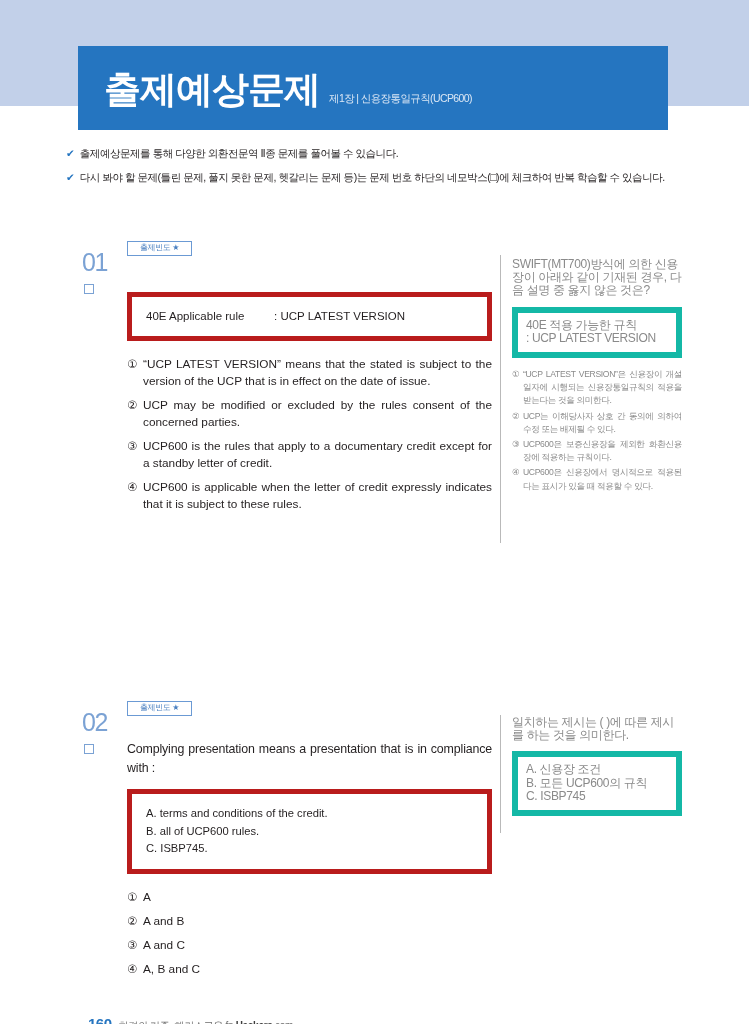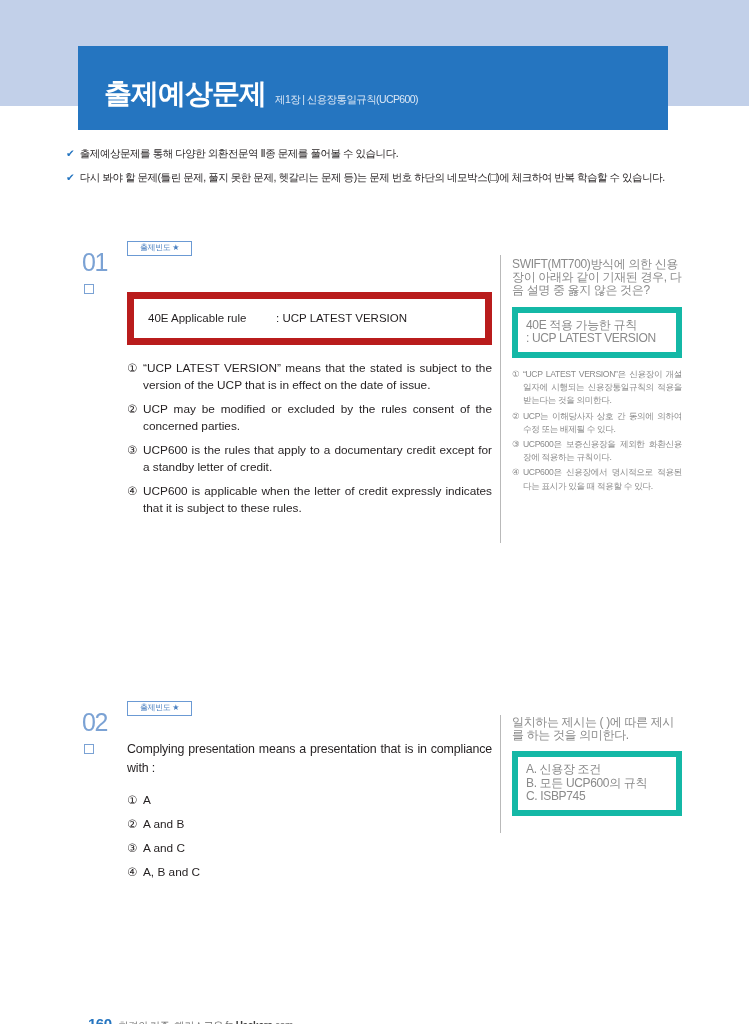--- a/index.html
+++ b/index.html
@@ -39,21 +39,21 @@
     display: flex;
     align-items: flex-end;
   }
   .banner-inner {
     display: flex;
     align-items: baseline;
     padding: 0 0 22px 26px;
   }
   .banner-title {
     color: #ffffff;
-    font-size: 28px;
+    font-size: 37px;
     font-weight: bold;
     letter-spacing: -1px;
     line-height: 1;
   }
   .banner-sub {
     color: #dbe7f5;
     font-size: 10.5px;
     letter-spacing: -0.6px;
     margin-left: 9px;
     line-height: 1;
@@ -142,21 +142,21 @@
   .q-stem {
     font-size: 12.4px;
     line-height: 18.5px;
     color: #231f20;
     text-align: justify;
     letter-spacing: -0.15px;
   }
 
   .q-box {
     margin-top: 12px;
-    border: 7px solid #b91c1c;
+    border: 5px solid #b91c1c;
     padding: 11px 14px 11px 14px;
     box-sizing: border-box;
   }
   .q-box-row {
     font-size: 11.5px;
     line-height: 17px;
     color: #231f20;
     display: flex;
   }
   .q-box-row .lbl { width: 128px; flex: 0 0 auto; }
@@ -352,20 +352,25 @@
 </div>
 
 <div class="question" id="q2">
   <div class="q-gutter">
     <div class="q-number">02</div>
     <div class="q-checkbox"></div>
   </div>
   <div class="q-body">
     <div class="badge">출제빈도 ★</div>
     <div class="q-stem">Complying presentation means a presentation that is in compliance with :</div>
+    <div class="q-box">
+      <div class="q-box-plain">A. terms and conditions of the credit.</div>
+      <div class="q-box-plain">B. all of UCP600 rules.</div>
+      <div class="q-box-plain">C. ISBP745.</div>
+    </div>
     <div class="q-choices">
       <div class="choice choice-short">
         <span class="choice-num">①</span>
         <span class="choice-text">A</span>
       </div>
       <div class="choice choice-short">
         <span class="choice-num">②</span>
         <span class="choice-text">A and B</span>
       </div>
       <div class="choice choice-short">

